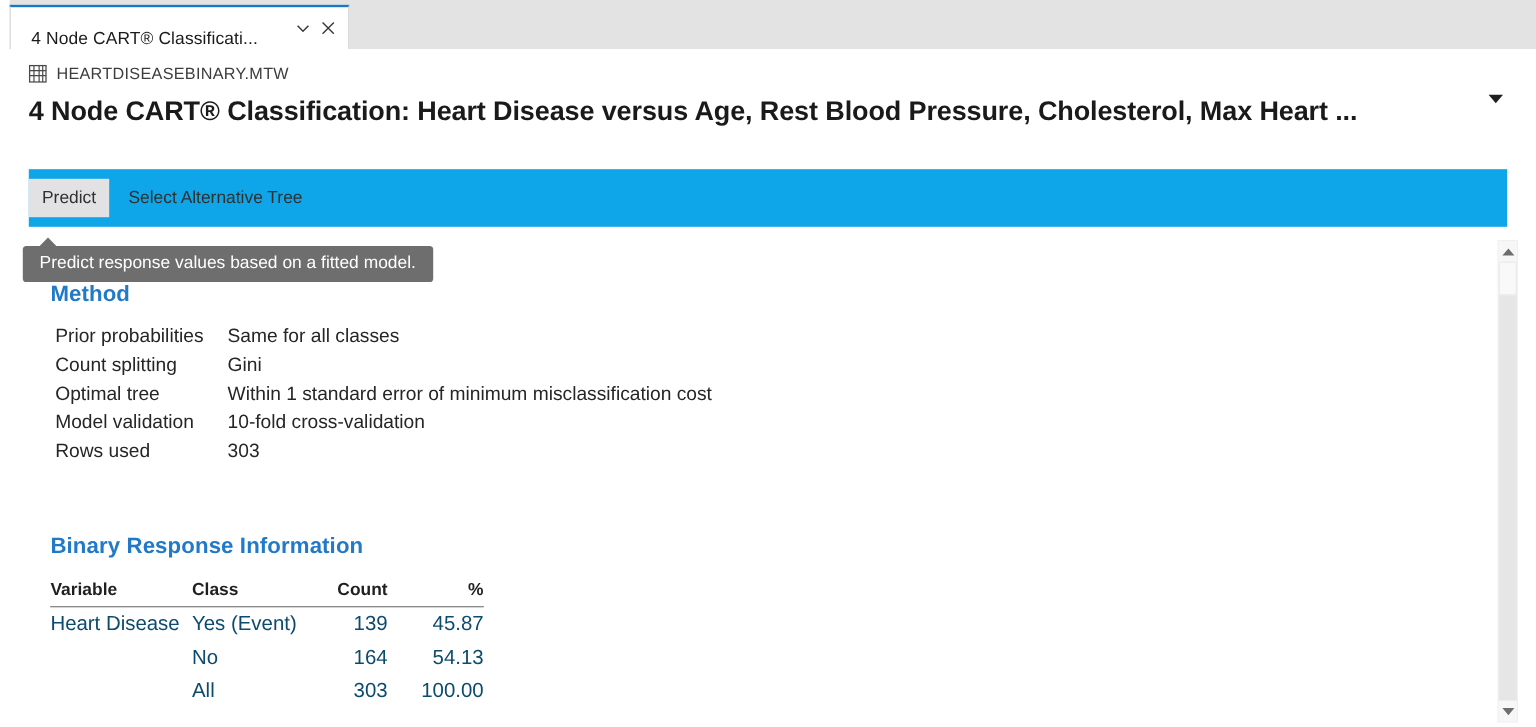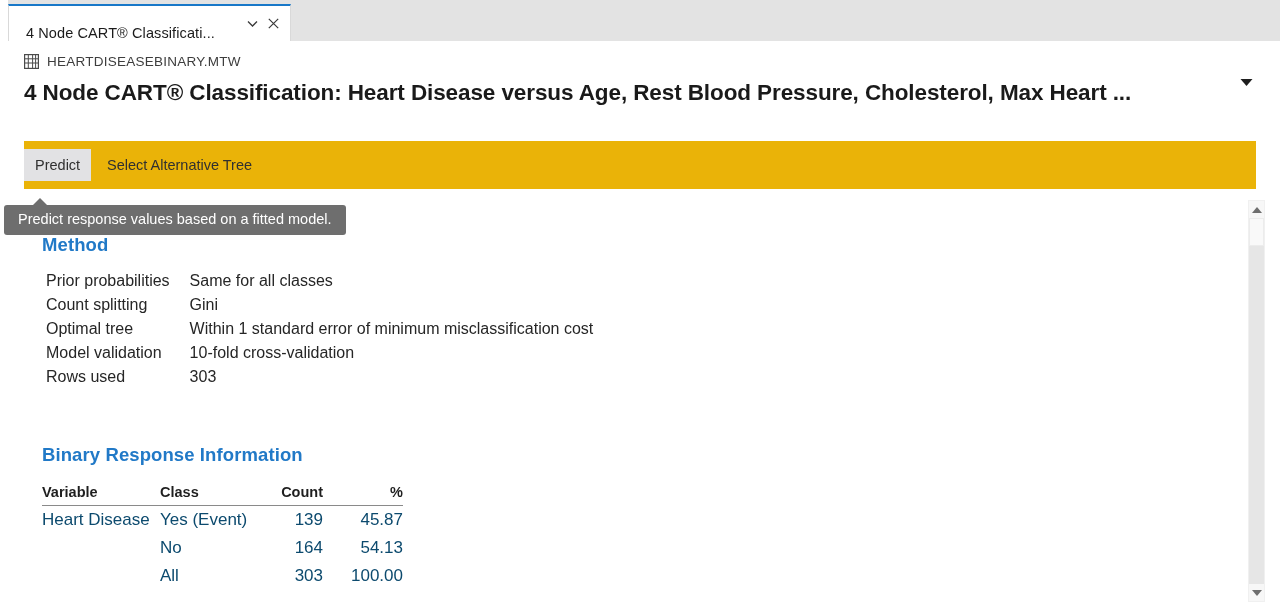--- a/index.html
+++ b/index.html
@@ -112,21 +112,21 @@
     left: 24px; top: 135px;
     width: 1232px; height: 1px;
     background: #ebebeb;
   }
 
   
   .cmdbar {
     position: absolute;
     left: 24px; top: 141px;
     width: 1232px; height: 48px;
-    background: #eab308;
+    background: #0ea5e9;
   }
   .cmd-btn {
     position: absolute;
     top: 8px;
     height: 32px;
     display: flex;
     align-items: center;
     padding: 0 11px;
     font-size: 14.5px;
     color: #303030;
@@ -135,21 +135,21 @@
   }
   .cmd-btn.active {
     background: #e2e2e4;
   }
   #btn-predict { left: 0px; }
   #btn-alt-tree { left: 72px; }
 
   
   .tooltip {
     position: absolute;
-    left: 4px; top: 205px;
+    left: 19px; top: 205px;
     background: #6e6e6e;
     color: #ffffff;
     font-size: 14.5px;
     padding: 6px 14px 8px 14px;
     border-radius: 3px;
     z-index: 40;
     white-space: nowrap;
   }
   .tooltip-arrow {
     position: absolute;

